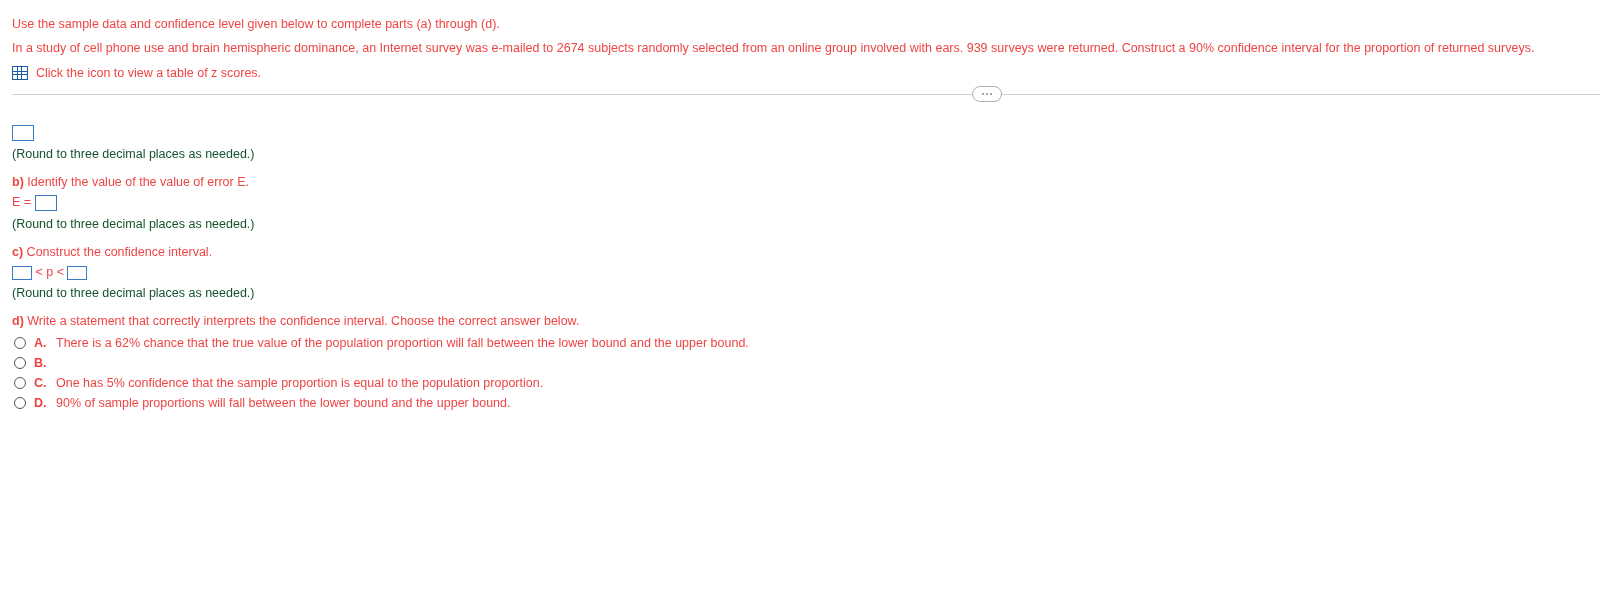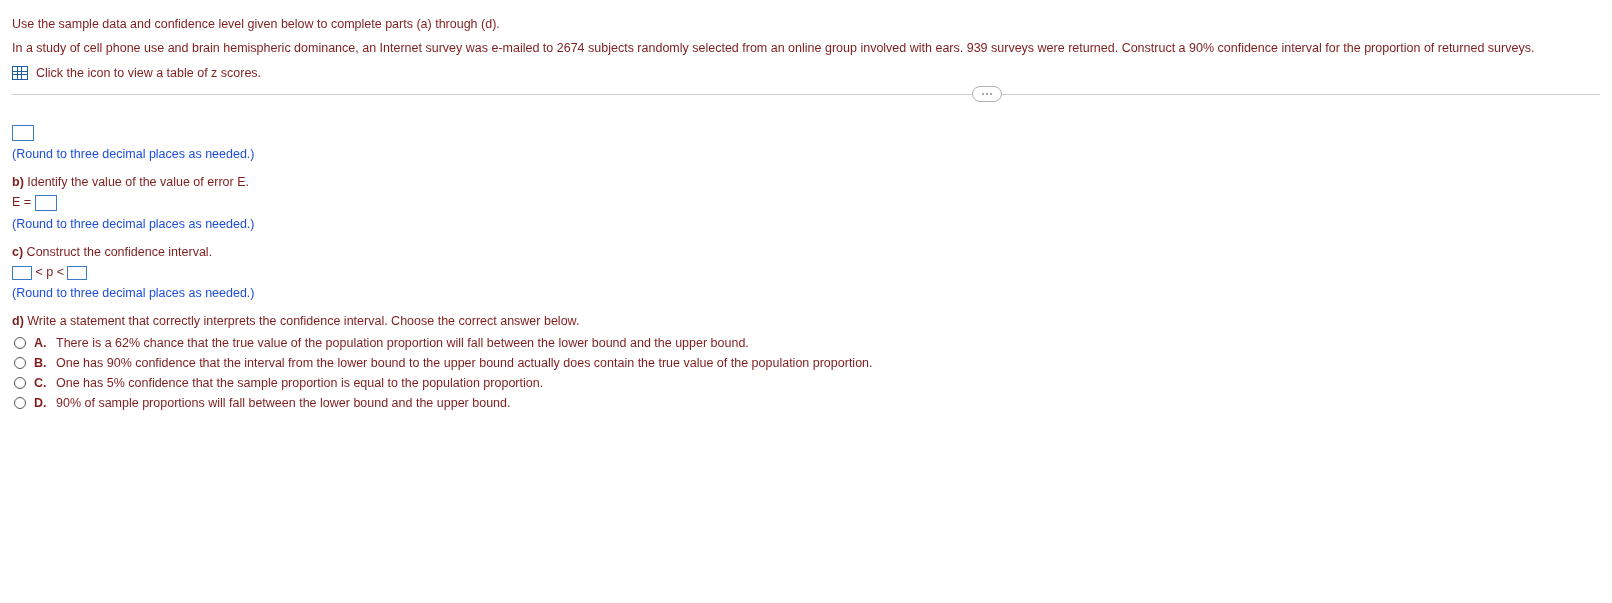--- a/index.html
+++ b/index.html
@@ -7,22 +7,22 @@
     padding: 0;
     font-family: Arial, Helvetica, sans-serif;
     font-size: 12.5px;
     color: #222;
     background: #fff;
     width: 1612px;
   }
   .page {
     padding: 10px 12px;
   }
-  .black { color: #7f1d1d; }
-  .blue { color: #1d4ed8; }
+  .black { color: #ef4444; }
+  .blue { color: #14532d; }
   .row { margin: 4px 0; line-height: 1.6; }
   .bold { font-weight: bold; }
 
   .icon-line {
     display: flex;
     align-items: flex-start;
     gap: 8px;
     margin-top: 8px;
     margin-bottom: 14px;
   }
@@ -150,21 +150,20 @@
 
     <div class="options">
       <div class="opt-row">
         <span class="radio"></span>
         <span class="opt-letter black">A.</span>
         <span class="black">There is a 62% chance that the true value of the population proportion will fall between the lower bound and the upper bound.</span>
       </div>
       <div class="opt-row">
         <span class="radio"></span>
         <span class="opt-letter black">B.</span>
-        <span class="black">One has 90% confidence that the interval from the lower bound to the upper bound actually does contain the true value of the population proportion.</span>
       </div>
       <div class="opt-row">
         <span class="radio"></span>
         <span class="opt-letter black">C.</span>
         <span class="black">One has 5% confidence that the sample proportion is equal to the population proportion.</span>
       </div>
       <div class="opt-row">
         <span class="radio"></span>
         <span class="opt-letter black">D.</span>
         <span class="black">90% of sample proportions will fall between the lower bound and the upper bound.</span>

